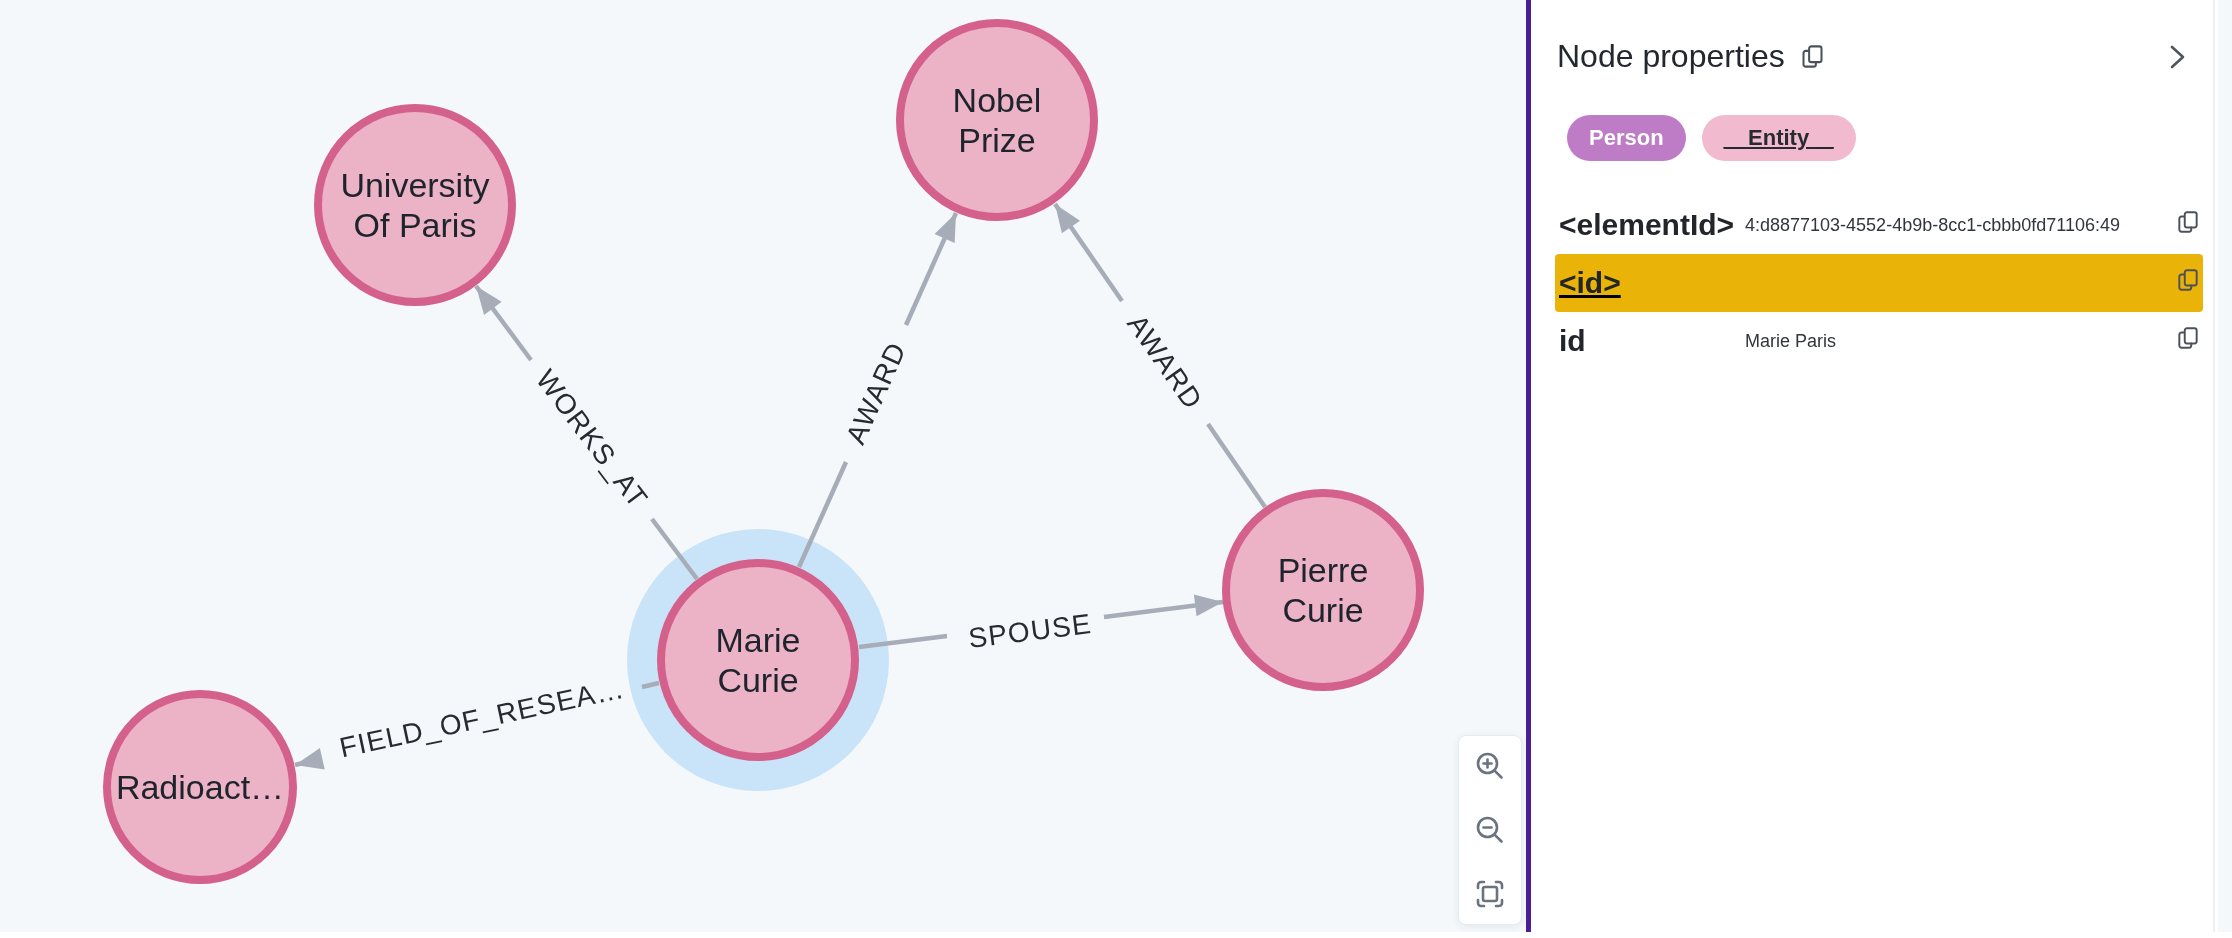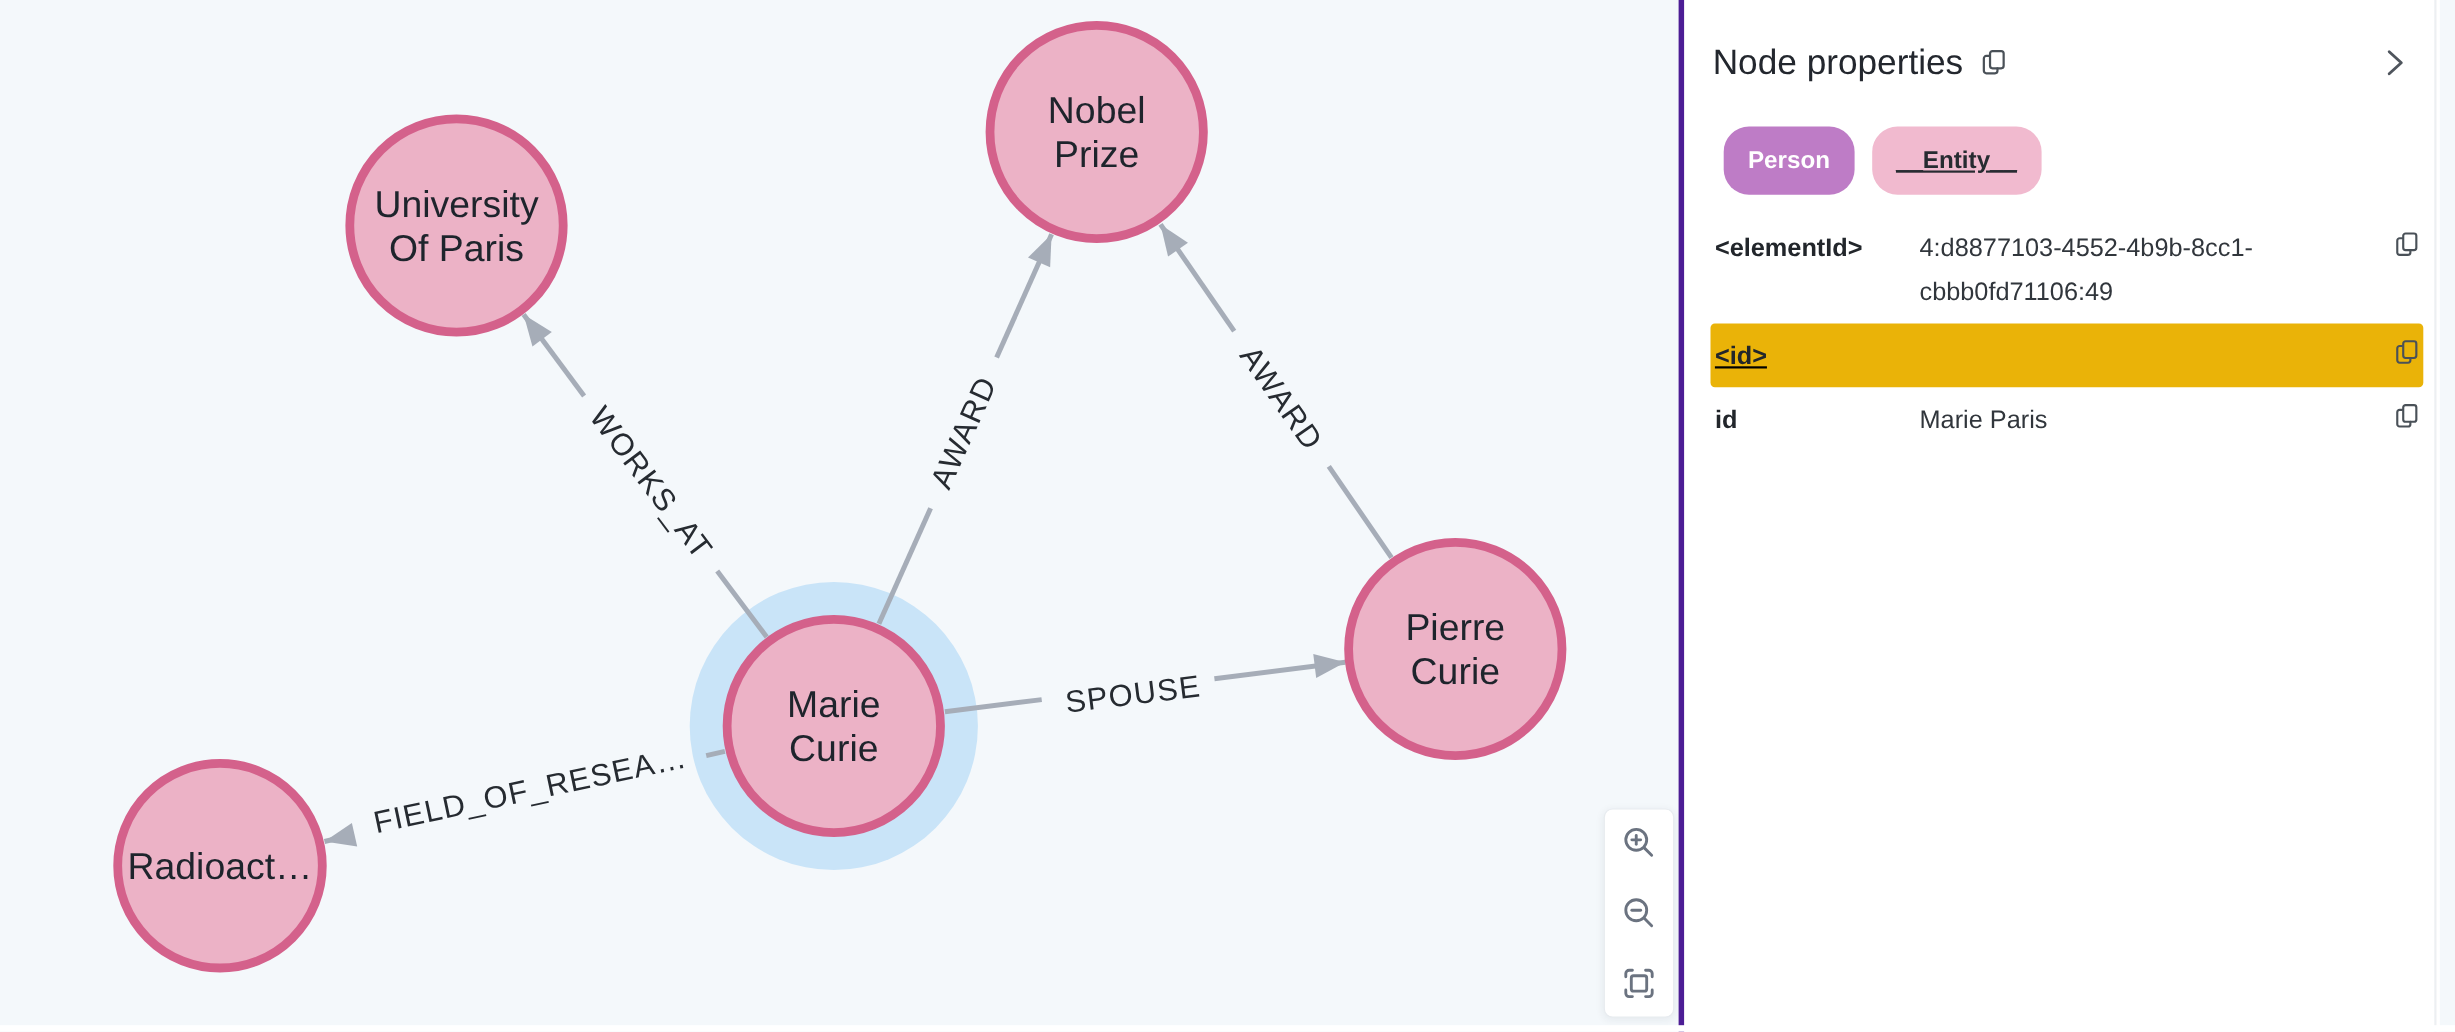--- a/index.html
+++ b/index.html
@@ -31,30 +31,30 @@
   .panel-edge{position:absolute;right:3px;top:0;width:2px;height:938px;background:#EDEFF2;}
   .panel-title-row{position:absolute;left:26px;top:38px;display:flex;align-items:center;}
   .panel-title{font-size:32px;color:#23272E;}
   .icon-btn{background:none;border:none;padding:0;margin:0;cursor:pointer;display:inline-flex;align-items:center;}
   .copy-svg{stroke:#4A5158;stroke-width:1.8;fill:none;stroke-linejoin:round;stroke-linecap:round;}
   .title-copy{margin-left:14px;}
   .collapse-btn{position:absolute;right:24px;top:40px;}
   .collapse-btn svg{stroke:#4F555D;stroke-width:2.6;fill:none;stroke-linecap:round;stroke-linejoin:round;}
 
   .badges{position:absolute;left:36px;top:115px;display:flex;gap:16px;}
-  .badge{height:62px;border-radius:23px;display:flex;align-items:center;
+  .badge{height:46px;border-radius:23px;display:flex;align-items:center;
     font-size:22px;font-weight:bold;padding:0 22px;border:none;cursor:pointer;}
   .badge-person{background:#BE7CC6;color:#FFFFFF;}
   .badge-entity{background:#F1BACF;color:#272B31;text-decoration:underline;}
 
   .props{position:absolute;left:24px;top:196px;width:648px;}
   .prop-row{display:flex;align-items:flex-start;padding:9px 2px 9px 4px;border-radius:4px;}
   .prop-row.alt{background:#eab308;text-decoration:underline;}
-  .prop-key{width:186px;font-weight:bold;font-size:23px;color:#22262B;line-height:40px;flex:none;}
-  .prop-value{width:400px;font-size:23px;color:#31363C;line-height:40px;flex:none;
+  .prop-key{width:186px;font-weight:bold;font-size:30px;color:#22262B;line-height:40px;flex:none;}
+  .prop-value{width:400px;font-size:18px;color:#31363C;line-height:40px;flex:none;
     overflow-wrap:break-word;word-wrap:break-word;}
   .prop-copy{margin-left:auto;margin-top:4px;}
 
   .bottom-strip{position:absolute;left:0;bottom:0;width:2232px;height:6px;background:#FFFFFF;}
 </style>
 </head>
 <body>
 
 <div class="stage">
 

